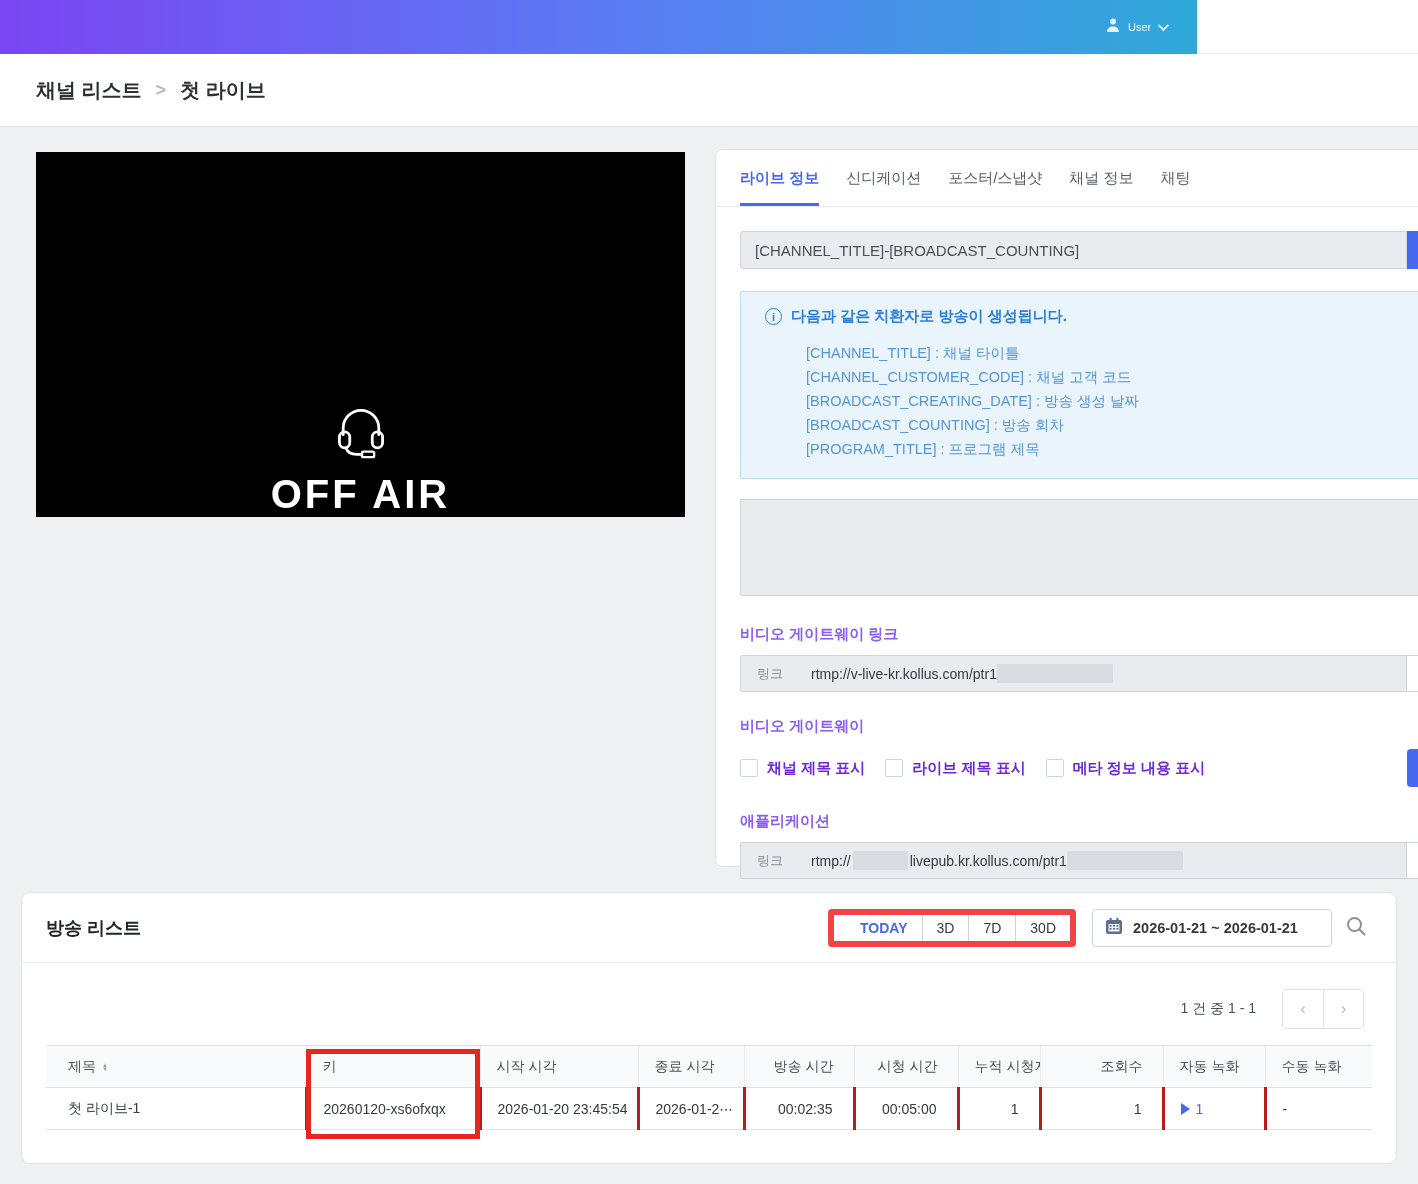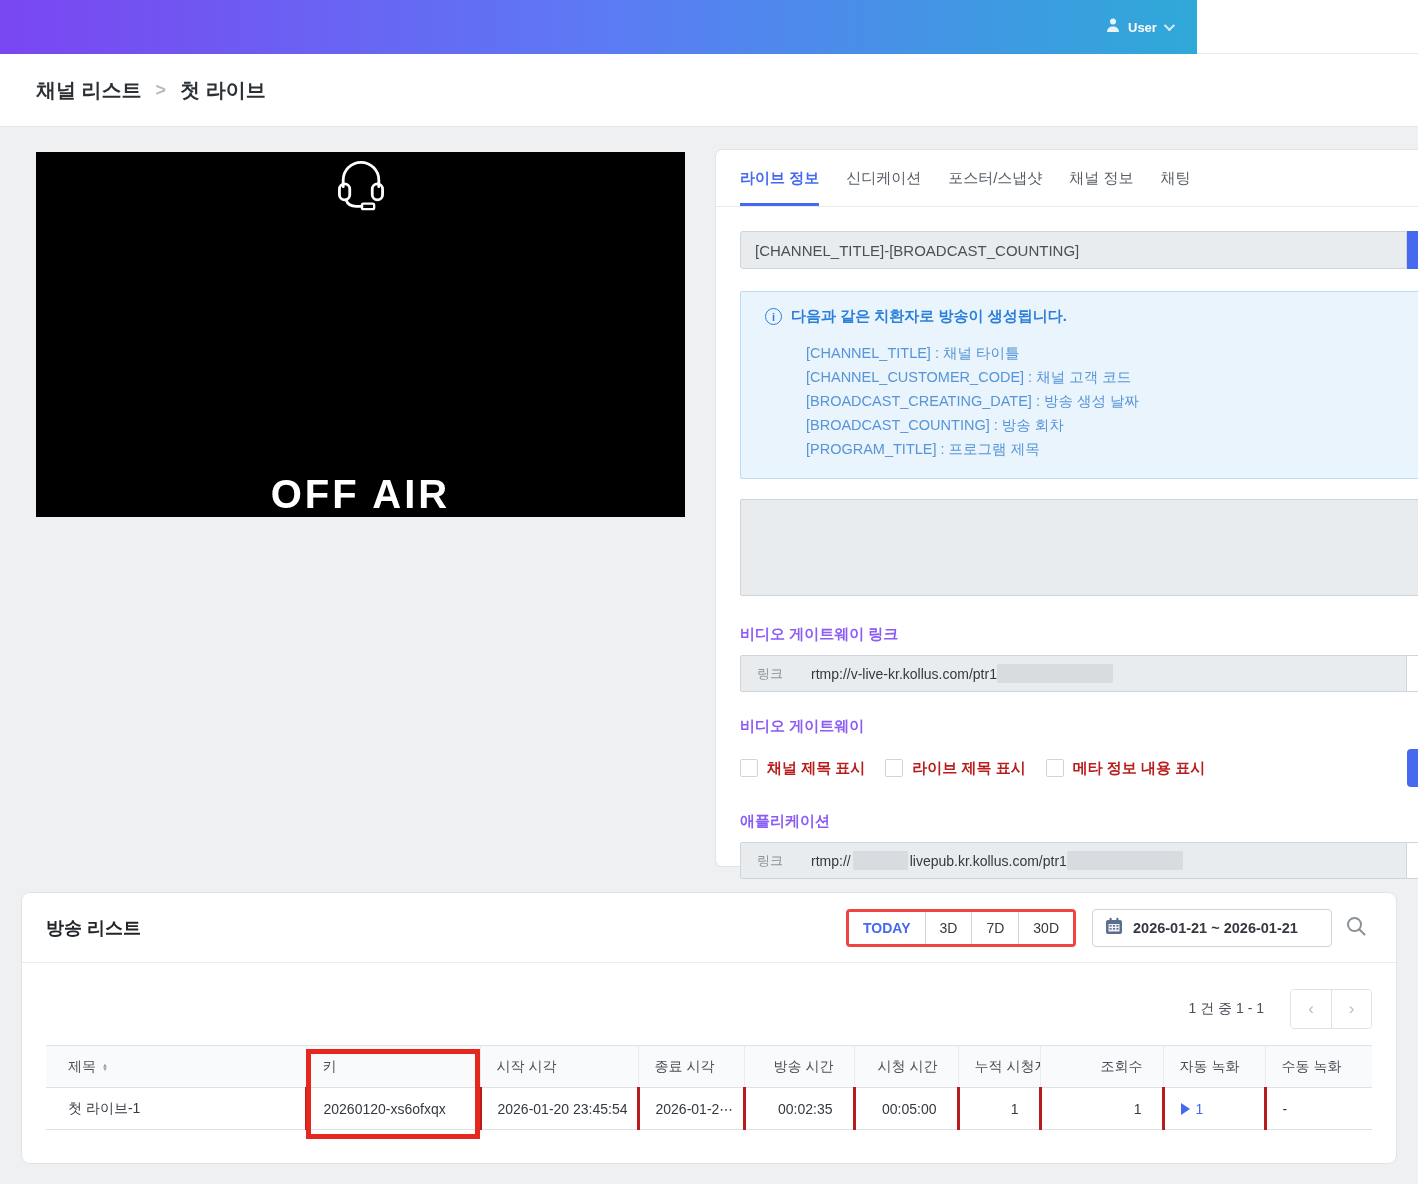--- a/index.html
+++ b/index.html
@@ -4,31 +4,31 @@
 <style>
   * { margin:0; padding:0; box-sizing:border-box; }
   body { font-family:"Liberation Sans","DejaVu Sans",sans-serif; }
   .app { position:relative; width:1418px; height:1184px; background:#eef0f2; overflow:hidden; }
 
   
   .topbar { position:absolute; left:0; top:0; width:1418px; height:54px; background:#fff; border-bottom:1px solid #e7eaee; }
   .topbar-gradient { position:absolute; left:0; top:0; width:1197px; height:54px;
      background:linear-gradient(90deg,#7a46f1 0%,#5b7cf4 52%,#2fa9d8 100%); }
   .user-menu { position:absolute; left:1105px; top:0; height:54px; display:flex; align-items:center; gap:7px; color:#fff; cursor:pointer; }
-  .user-menu .uname { font-size:13px; font-weight:bold; }
+  .user-menu .uname { font-size:11px; font-weight:normal; }
   .chev-down { width:8px; height:8px; border-right:2px solid #dfe8fb; border-bottom:2px solid #dfe8fb; transform:rotate(45deg) translateY(-2px); }
 
   
   .crumb-bar { position:absolute; left:0; top:54px; width:1418px; height:73px; background:#fff; border-bottom:1px solid #e3e6ea; display:flex; align-items:center; padding-left:36px; }
   .crumb { font-size:20px; font-weight:bold; color:#2b3035; }
   .crumb-sep { color:#b3bac1; font-size:18px; margin:0 14px; font-weight:bold; }
 
   
   .video { position:absolute; left:36px; top:152px; width:649px; height:365px; background:#000;
-     display:flex; flex-direction:column; align-items:center; justify-content:space-between; }
+     display:flex; flex-direction:column; align-items:center; justify-content:flex-end; }
   .offair { color:#fff; font-size:40px; font-weight:bold; letter-spacing:3px; margin-top:8px; }
 
   
   .panel { position:absolute; left:716px; top:150px; width:775px; height:716px; background:#fff; border-radius:6px; box-shadow:0 0 0 1px rgba(0,0,0,0.05); }
   .tabs { display:flex; padding:0 24px; border-bottom:1px solid #e9ecef; height:57px; }
   .tab { font-size:15px; color:#565d64; margin-right:27px; display:flex; align-items:center; cursor:pointer; border-bottom:3px solid transparent; padding-top:3px; }
   .tab.active { color:#4669f0; font-weight:bold; border-bottom-color:#4669f0; }
   .panel-body { padding:24px; }
 
   .title-row { display:flex; }
@@ -48,37 +48,37 @@
   .link-row { display:flex; margin-top:11px; }
   .link-field { flex:1; height:37px; background:#e9ecef; border:1px solid #ced4da; border-radius:2px 0 0 2px; display:flex; align-items:center; padding:0 16px; }
   .link-label { font-size:13px; color:#8b939b; width:54px; flex:none; }
   .link-text { font-size:14px; color:#343a40; white-space:nowrap; }
   .redact { display:inline-block; height:19px; background:#d8dce1; vertical-align:middle; border-radius:1px; }
   .copy-btn { width:60px; height:37px; background:#fff; border:1px solid #ced4da; border-left:none; border-radius:0 2px 2px 0; font-size:14px; color:#343a40; cursor:pointer; font-family:inherit; }
 
   .cb-row { display:flex; align-items:center; margin-top:13px; height:38px; }
   .cb-item { display:flex; align-items:center; margin-right:20px; cursor:pointer; }
   .cb-box { width:18px; height:18px; background:#fff; border:1px solid #ced4da; border-radius:2px; margin-right:9px; flex:none; }
-  .cb-label { font-size:15px; color:#b91c1c; font-weight:bold; }
+  .cb-label { font-size:15px; color:#6d28d9; font-weight:bold; }
   .save-btn { margin-left:auto; width:60px; height:38px; border-radius:4px; }
 
   
   .card { position:absolute; left:22px; top:893px; width:1374px; height:270px; background:#fff; border-radius:8px; box-shadow:0 0 0 1px rgba(0,0,0,0.05); }
   .card-head { height:70px; display:flex; align-items:center; padding:0 24px; border-bottom:1px solid #e9ecef; }
   .card-title { font-size:18px; font-weight:bold; color:#212529; }
   .head-controls { margin-left:auto; display:flex; align-items:center; }
-  .range-group { display:flex; border:3px solid #ef4444; border-radius:4px; overflow:hidden; height:38px; }
+  .range-group { display:flex; border:6px solid #ef4444; border-radius:4px; overflow:hidden; height:38px;padding-left:12px; }
   .range-btn { background:#fff; border:none; border-left:1px solid #ced4da; padding:0 14px; font-size:14px; color:#343a40; cursor:pointer; font-family:inherit; }
   .range-btn:first-child { border-left:none; }
   .range-btn.active { color:#4669f0; font-weight:bold; }
   .date-field { margin-left:16px; width:240px; height:38px; border:1px solid #ced4da; border-radius:4px; display:flex; align-items:center; padding:0 12px; gap:10px; cursor:pointer; background:#fff; }
   .date-text { font-size:14.5px; color:#343a40;font-weight:bold; }
   .search-btn { margin-left:8px; background:none; border:none; cursor:pointer; padding:4px; }
 
-  .pag-row { display:flex; align-items:center; justify-content:flex-end; margin-top:26px; padding:0 24px; height:40px; }
+  .pag-row { display:flex; align-items:center; justify-content:flex-end; margin-top:26px; padding:0 32px; height:40px; }
   .pag-summary { font-size:14px; color:#495057; }
   .pag-group { display:flex; border:1px solid #dee2e6; border-radius:4px; margin-left:26px; height:40px; overflow:hidden; }
   .pag-btn { width:40px; background:#fff; border:none; border-left:1px solid #dee2e6; color:#b6bdc6; font-size:17px; cursor:pointer; }
   .pag-btn:first-child { border-left:none; }
 
   table.grid { margin:16px 24px 0 24px; border-collapse:collapse; width:1326px; table-layout:fixed; }
   .grid th { height:42px; background:#f9fafb; border-top:1px solid #dee2e6; border-bottom:1px solid #dee2e6; border-left:1px solid #e9ecef; font-size:14px; font-weight:normal; color:#495057; text-align:left; padding:0 16px; overflow:hidden; white-space:nowrap; }
   .grid td { height:42px; border-bottom:1px solid #dee2e6; border-left:3px solid #b91c1c; font-size:14px; color:#343a40; padding:0 16px; white-space:nowrap; overflow:hidden; }
   .grid th:first-child, .grid td:first-child { border-left:none; padding-left:22px; }
   .grid .num { text-align:right; padding-right:20px; }

